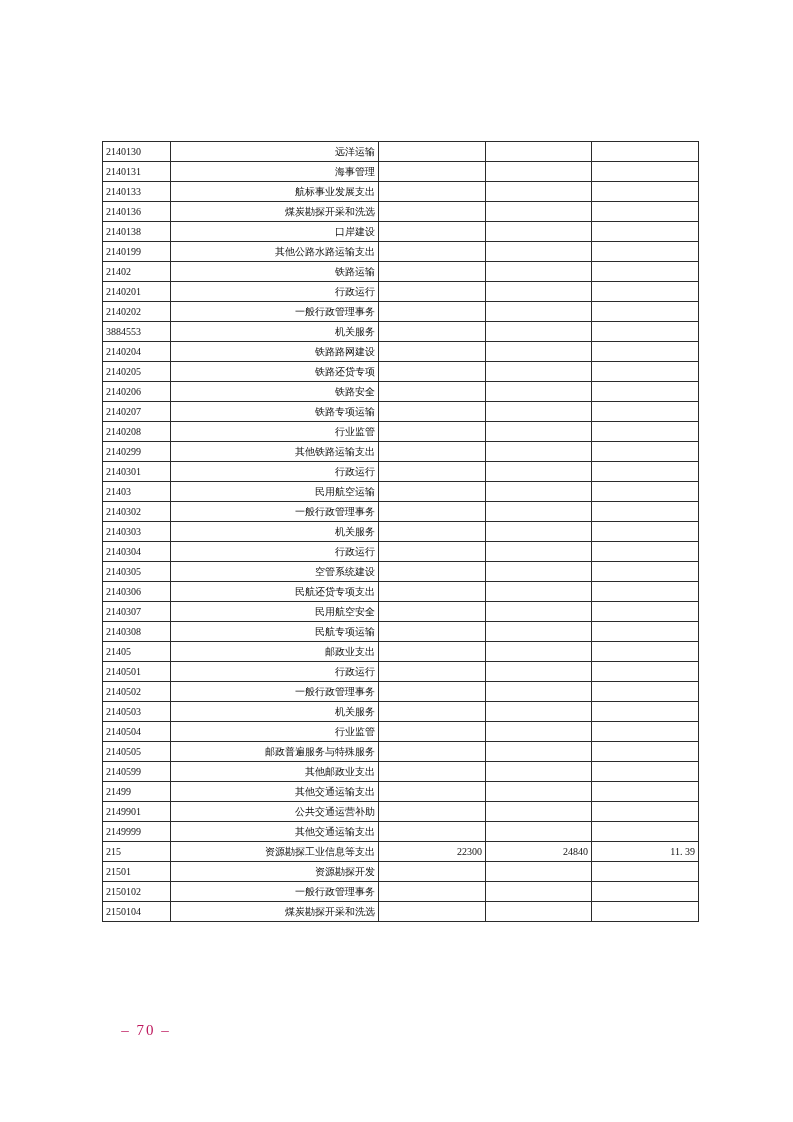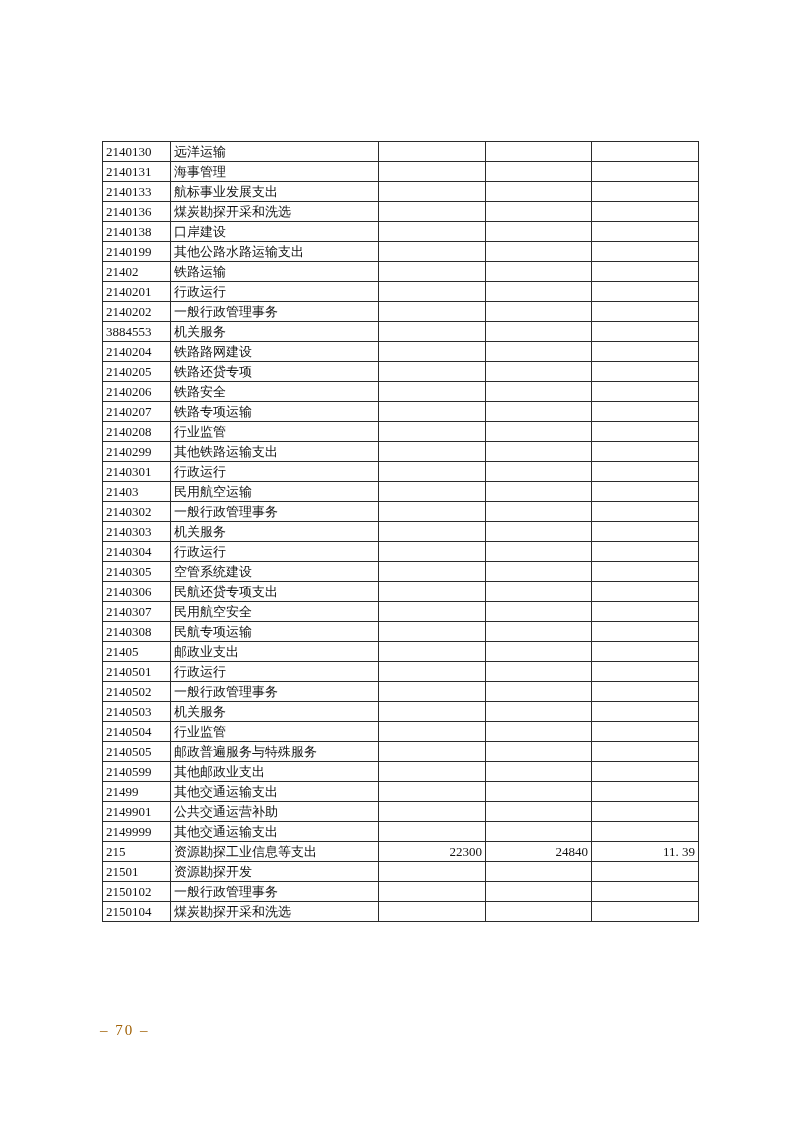--- a/index.html
+++ b/index.html
@@ -16,42 +16,43 @@
       background: #ffffff;
       overflow: hidden;
     }
     table.budget {
       position: absolute;
       left: 102px;
       top: 141px;
       width: 597px;
       border-collapse: collapse;
       table-layout: fixed;
-      font-size: 13px;
+      font-size: 10px;
     }
     table.budget td {
       border: 1px solid #2b2b2b;
       height: 19px;
       line-height: 19px;
       padding: 0 3px;
       overflow: hidden;
       white-space: nowrap;
       vertical-align: middle;
     }
     td.code   { text-align: left; padding-left: 3px; }
-    td.name   { text-align: left; padding-left: 4px; }
+    td.name   { text-align: right; padding-left: 4px; }
     td.num    { text-align: right; padding-right: 3px; font-family: "Liberation Serif", "DejaVu Serif", serif; }
     .footer-pagenum {
       position: absolute;
-      left: 100px;
+      left: 115px;
       top: 1022px;
       width: 62px;
       font-size: 15px;
       letter-spacing: 2px;
-      color: #a16207;
+      text-align: center;
+      color: #be185d;
     }
   </style>
 </head>
 <body>
 
 <div class="page">
 
   <table class="budget">
     <colgroup>
       <col style="width:68px">

